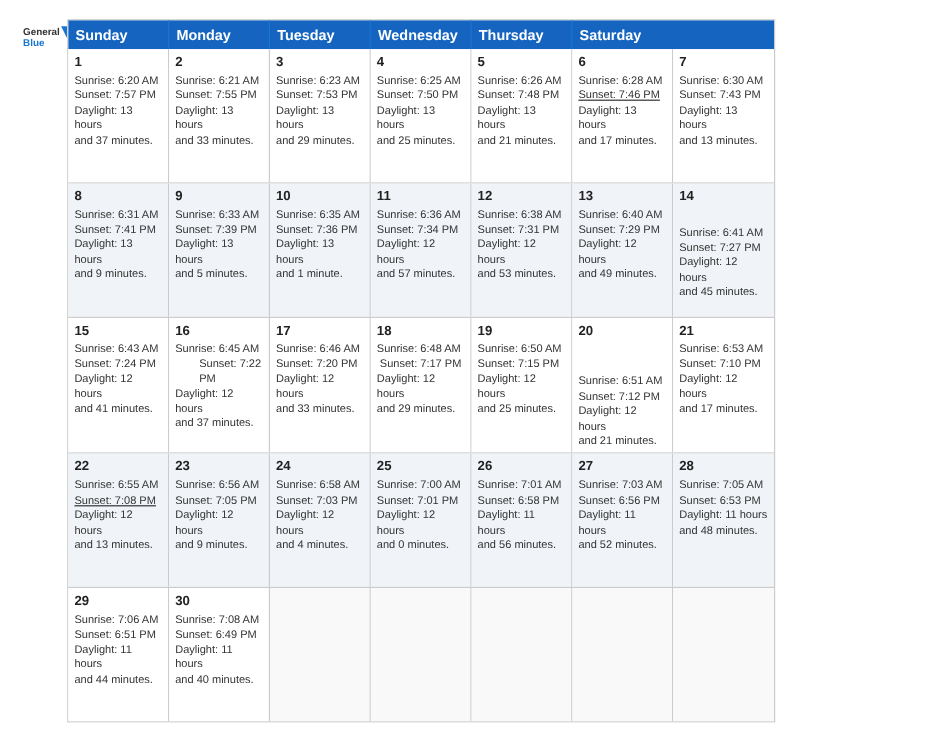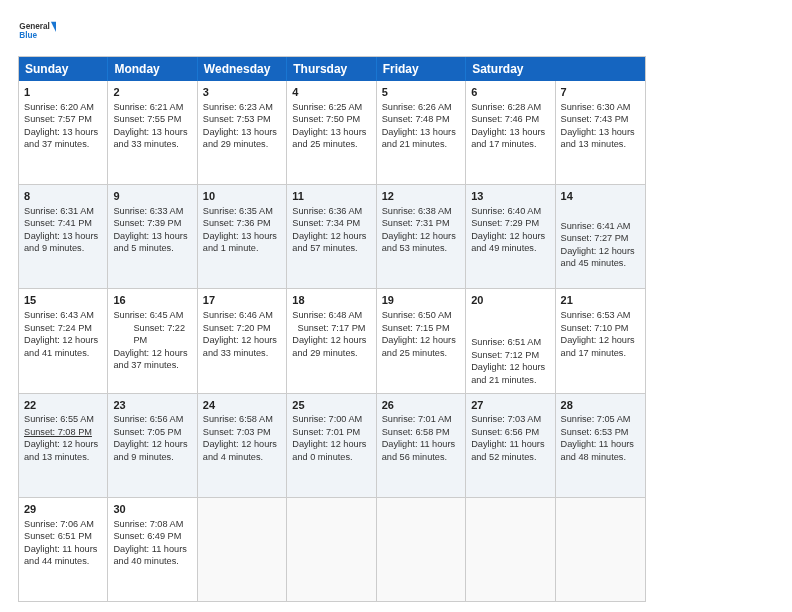--- a/index.html
+++ b/index.html
@@ -8,21 +8,21 @@
       background: #fff;
       width: 792px;
       height: 612px;
       overflow: hidden;
     }
     .page {
       width: 664px;
       height: 612px;
       padding: 16px 18px 10px 18px;
       display: flex;
-      flex-direction: column;
+      flex-direction: row;
     }
     .header {
       display: flex;
       justify-content: space-between;
       align-items: flex-start;
       margin-bottom: 8px;
     }
     .logo {
       display: flex;
       align-items: center;
@@ -107,23 +107,23 @@
     <div class="title-block">
       <div class="month-title"></div>
       <div class="location"></div>
     </div>
   </div>
 
   <div class="calendar">
     <div class="cal-header">
         <div class="cal-header-cell">Sunday</div>
         <div class="cal-header-cell">Monday</div>
+        <div class="cal-header-cell">Tuesday</div>
         <div class="cal-header-cell">Wednesday</div>
         <div class="cal-header-cell">Thursday</div>
-        <div class="cal-header-cell">Friday</div>
         <div class="cal-header-cell">Saturday</div>
       </div>
     <div class="cal-body">
         <div class="cal-row">
           <div class="cal-cell">
             <span class="day-num">1</span>
             <span style="display: block;">Sunrise: 6:20 AM</span>
             <span style="display: block;">Sunset: 7:57 PM</span>
             <span style="display: block;">Daylight: 13 hours</span>
             <span style="display: block;">and 37 minutes.</span>
@@ -152,21 +152,21 @@
           <div class="cal-cell">
             <span class="day-num">5</span>
             <span style="display: block;">Sunrise: 6:26 AM</span>
             <span style="display: block;">Sunset: 7:48 PM</span>
             <span style="display: block;">Daylight: 13 hours</span>
             <span style="display: block;">and 21 minutes.</span>
           </div>
           <div class="cal-cell">
             <span class="day-num">6</span>
             <span style="display: block;">Sunrise: 6:28 AM</span>
-            <span style="display: block;">Sunset: 7:46 PM</span>
+            <span style="display: block; text-decoration: underline;">Sunset: 7:46 PM</span>
             <span style="display: block;">Daylight: 13 hours</span>
             <span style="display: block;">and 17 minutes.</span>
           </div>
           <div class="cal-cell">
             <span class="day-num">7</span>
             <span style="display: block;">Sunrise: 6:30 AM</span>
             <span style="display: block;">Sunset: 7:43 PM</span>
             <span style="display: block;">Daylight: 13 hours</span>
             <span style="display: block;">and 13 minutes.</span>
           </div>

